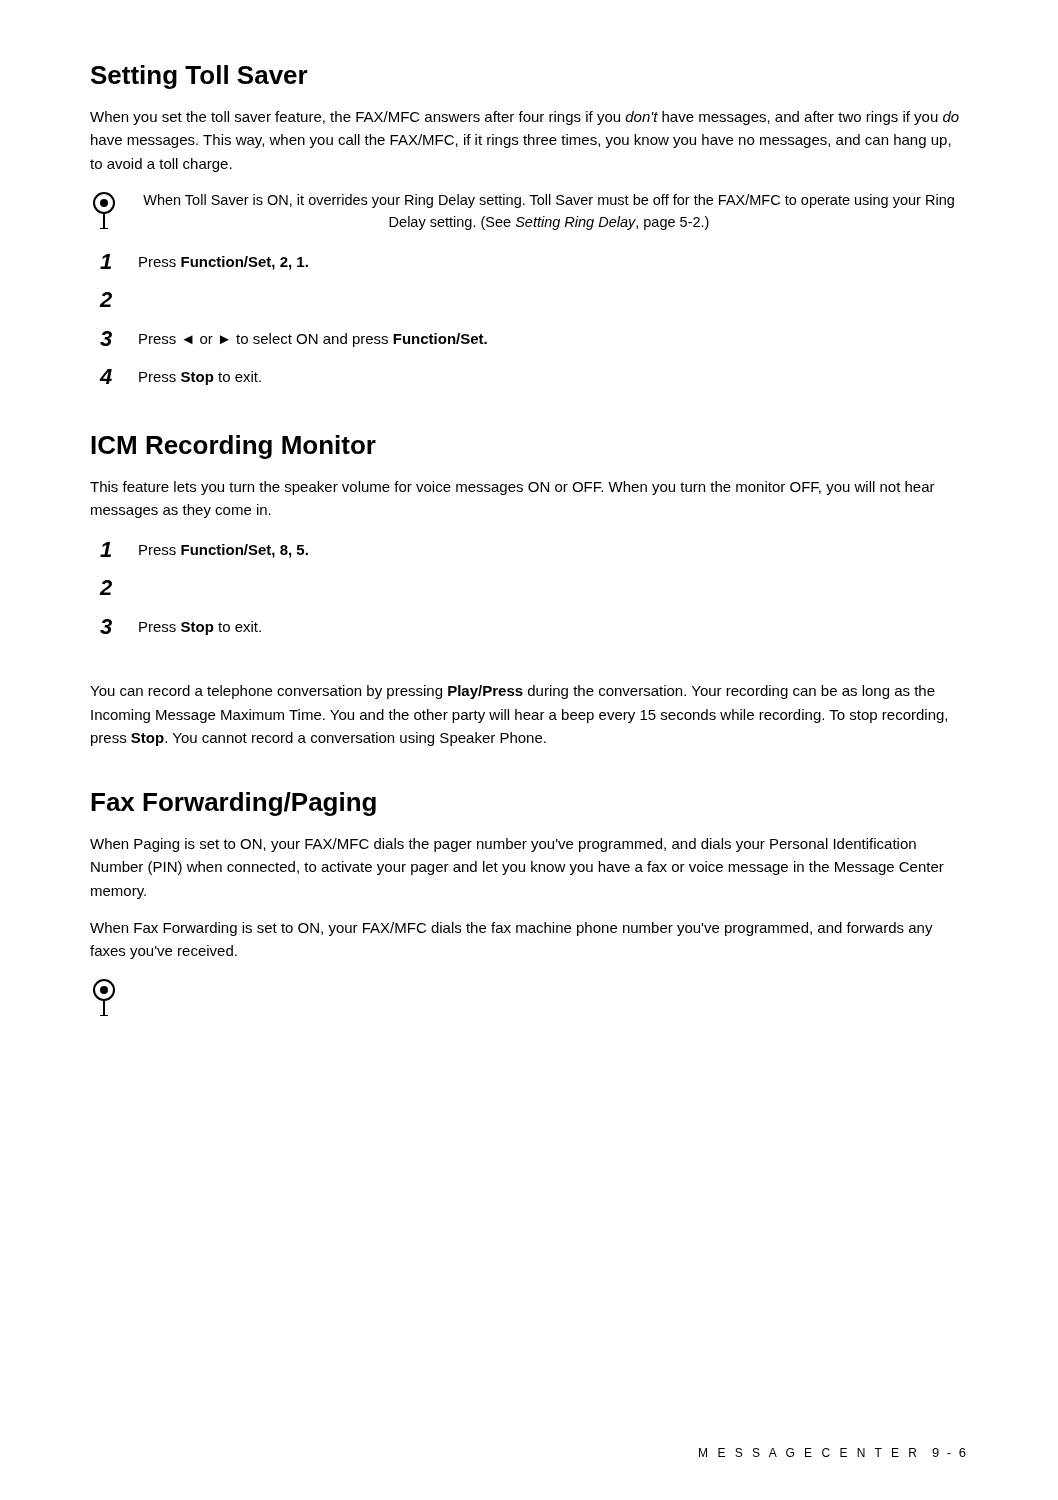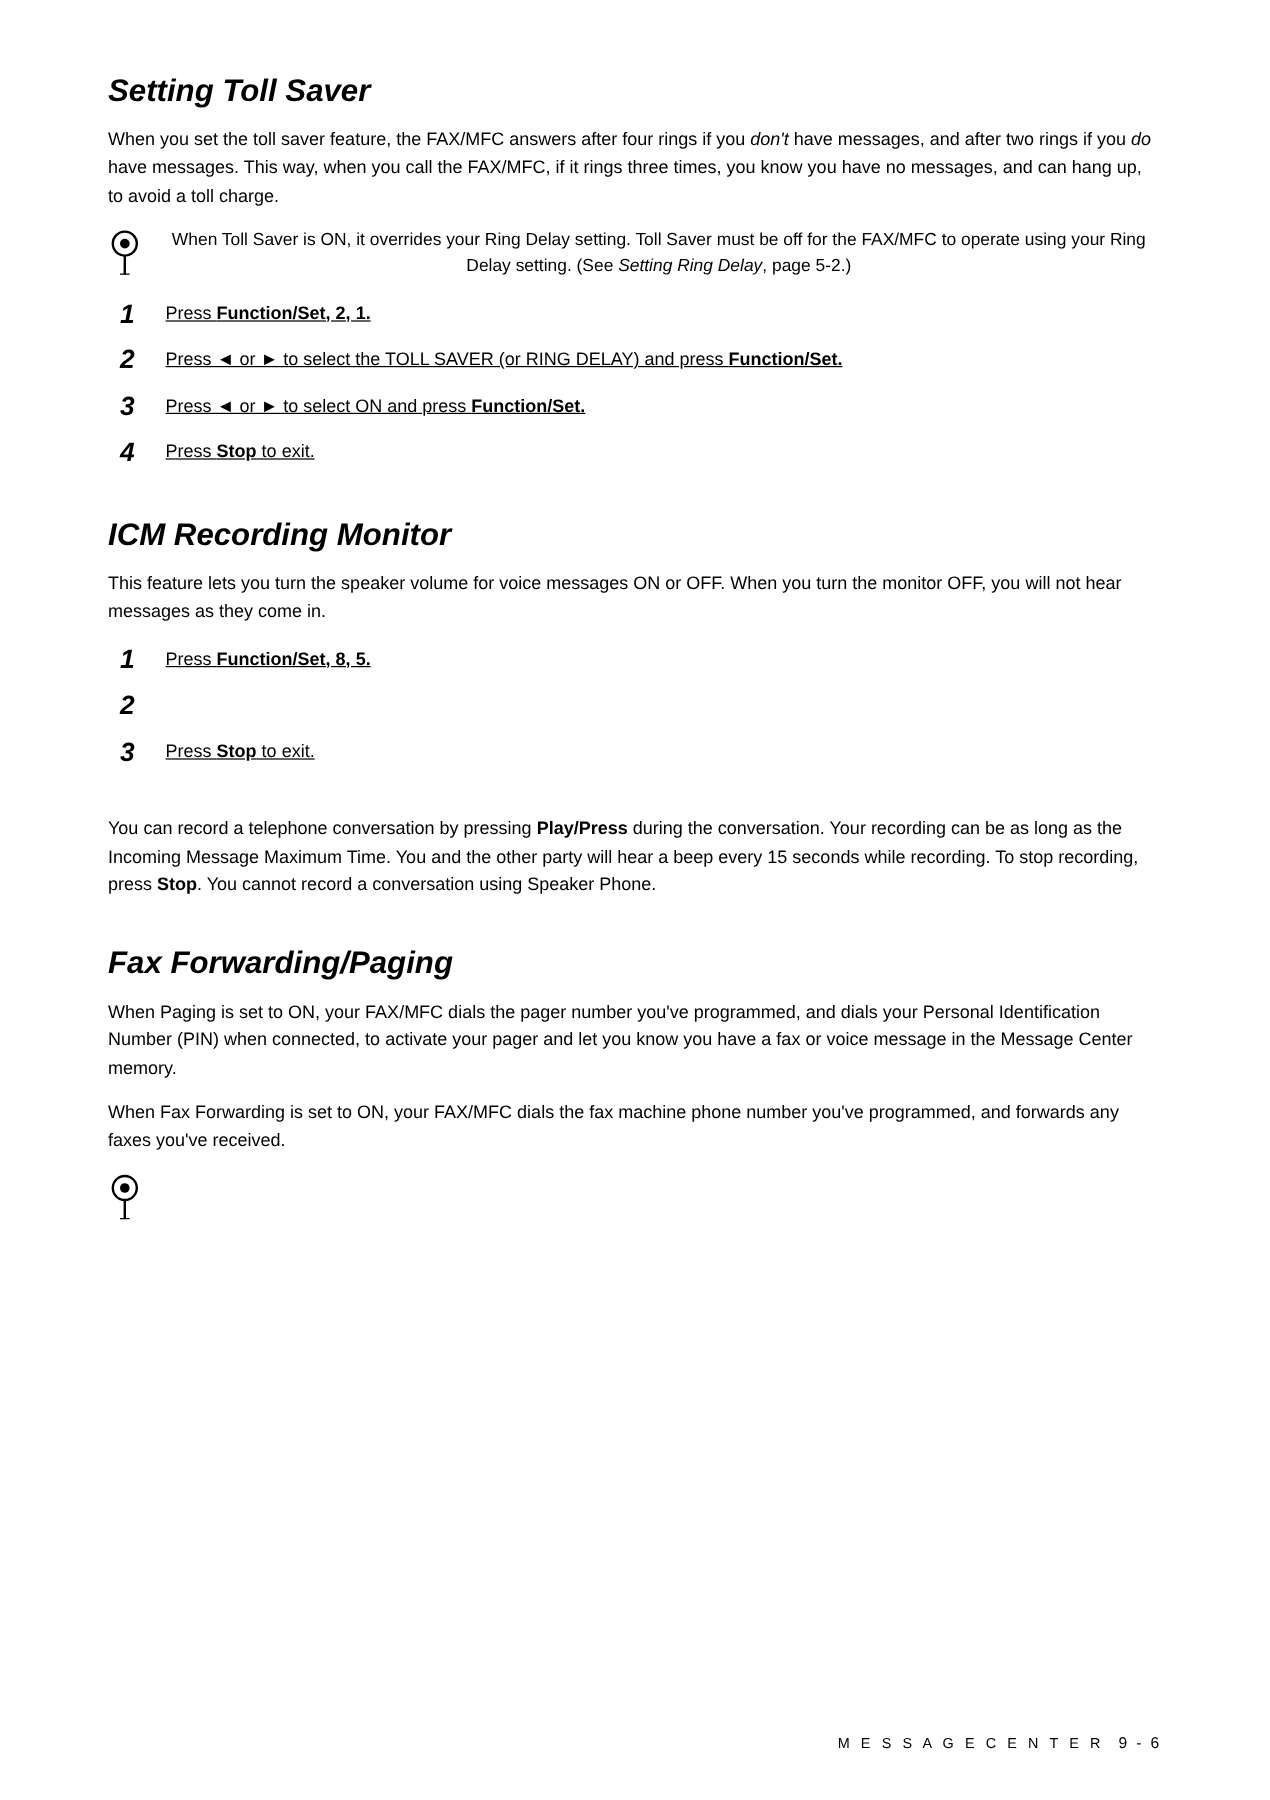--- a/index.html
+++ b/index.html
@@ -13,21 +13,20 @@
       padding: 60px 90px 80px 90px;
       position: relative;
     }
     .section {
       margin-bottom: 38px;
     }
     .section-title {
       font-size: 26px;
       font-weight: bold;
       margin-bottom: 14px;
-      font-style: italic;
     }
     .section-body {
       font-size: 15px;
       line-height: 1.55;
       margin-bottom: 14px;
     }
     .note-block {
       display: flex;
       align-items: flex-start;
       gap: 12px;
@@ -59,21 +58,20 @@
       font-weight: bold;
       font-style: italic;
       min-width: 22px;
       line-height: 1.3;
       flex-shrink: 0;
     }
     .step-text {
       font-size: 15px;
       line-height: 1.55;
       padding-top: 2px;
-      text-decoration: underline;
     }
     b, strong {
       font-weight: bold;
     }
     em, i {
       font-style: italic;
     }
     .footer {
       position: absolute;
       bottom: 40px;
@@ -118,21 +116,20 @@
       When Toll Saver is ON, it overrides your Ring Delay setting. Toll Saver must be off for the FAX/MFC to operate using your Ring Delay setting. (See <em>Setting Ring Delay</em>, page 5-2.)
     </div>
   </div>
   <div class="steps">
     <div class="step">
       <span class="step-num">1</span>
       <span class="step-text">Press <strong>Function/Set, 2, 1.</strong></span>
     </div>
     <div class="step">
       <span class="step-num">2</span>
-      <span class="step-text">Press ◄ or ► to select the TOLL SAVER (or RING DELAY) and press <strong>Function/Set.</strong></span>
     </div>
     <div class="step">
       <span class="step-num">3</span>
       <span class="step-text">Press ◄ or ► to select ON and press <strong>Function/Set.</strong></span>
     </div>
     <div class="step">
       <span class="step-num">4</span>
       <span class="step-text">Press <strong>Stop</strong> to exit.</span>
     </div>
   </div>

